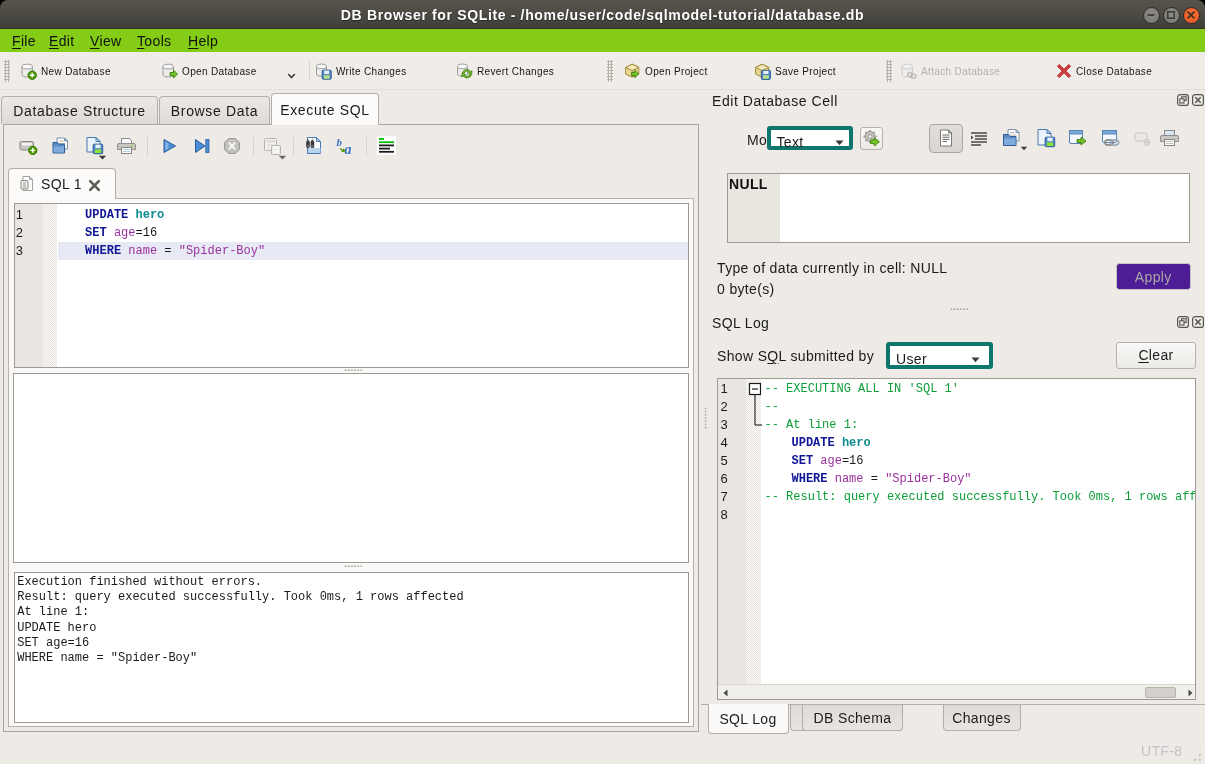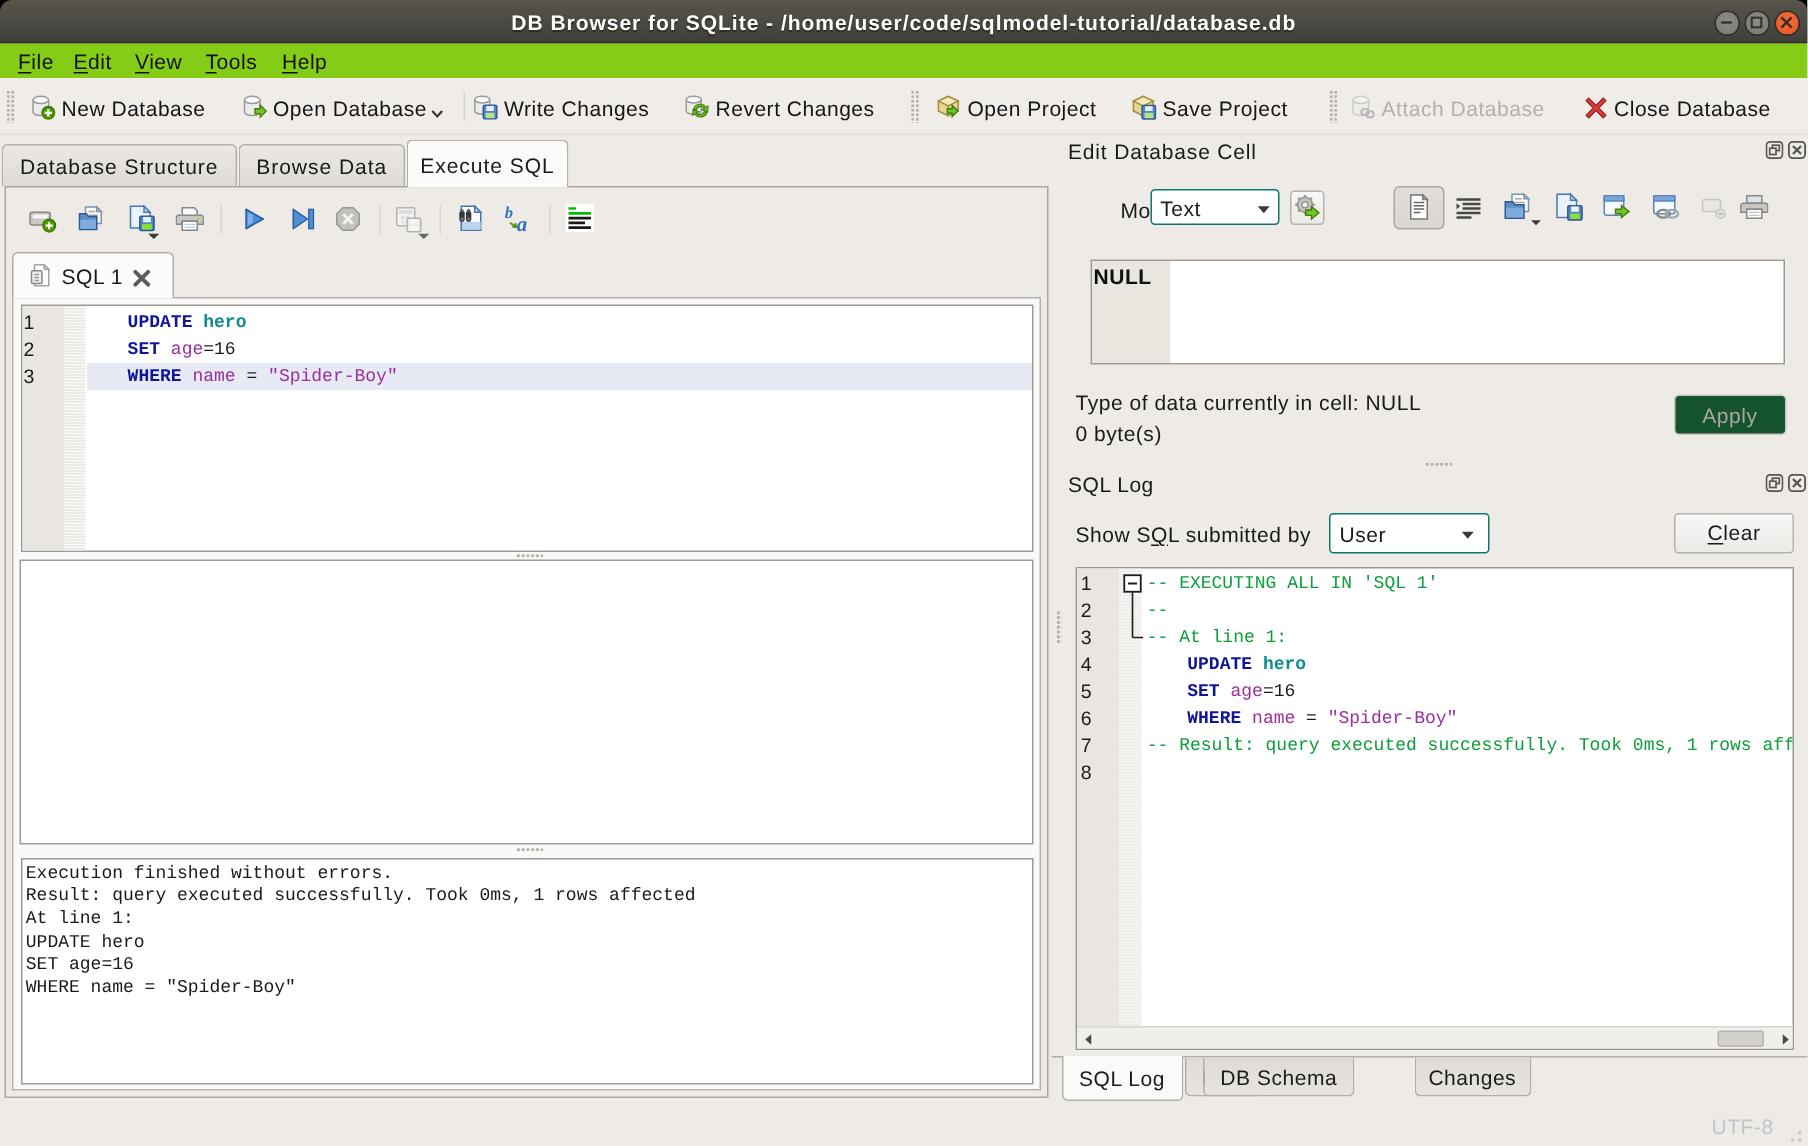--- a/index.html
+++ b/index.html
@@ -14,41 +14,41 @@
 #title-text span { text-shadow:0 1px 1px rgba(20,16,8,0.55); }
 #title-text { width:100%; text-align:center; top:7px; color:#fff; font-weight:bold; font-size:14px; letter-spacing:0.65px; }
 .winbtn { top:6.5px; width:17px; height:17px; border-radius:50%; }
 
 #menubar { left:0; top:29px; width:1205px; height:23px; background:#84cc16; }
 .menuitem { top:4px; font-size:14px; color:#111; }
 
 #toolbar { left:0; top:52px; width:1205px; height:38px; background:#f0ede9; border-bottom:1px solid #e3e0db; }
 .tbgrip { top:8px; width:6px; height:22px; background-image:radial-gradient(circle at 1.5px 1.5px, #b5b2ac 1px, transparent 1.2px); background-size:3px 3px; }
 .tbsep { top:9px; width:1px; height:20px; background:#d7d4cf; }
-.tbitem { top:10px; height:18px; display:flex; align-items:flex-end; gap:4px; font-size:14px; color:#161616; white-space:nowrap; }
+.tbitem { top:10px; height:18px; display:flex; align-items:center; gap:4px; font-size:10px; color:#161616; white-space:nowrap; }
 .tbitem.dis { color:#b4b1ac; }
 
 .mtab { height:28px; top:96px; background:linear-gradient(#ece9e4,#dedbd6); border:1px solid #b3b0ab; border-bottom:none; border-radius:4px 4px 0 0; display:flex; align-items:center; justify-content:center; font-size:14px; color:#1a1a1a; white-space:nowrap; letter-spacing:0.65px; }
 #mtab-active { top:93px; height:32px; background:#fcfbfa; z-index:3; }
 
 .whitebox { background:#fff; border:1px solid #9d9a95; }
 .splitdots { background-image:radial-gradient(circle at 1.5px 1.5px, #b2afa9 1px, transparent 1.2px); background-size:3.2px 3.2px; }
 
 .numcol { background:#e9e6e2; }
 .lnum { font-family:"Liberation Sans",sans-serif; font-size:13px; letter-spacing:0; color:#1c1c1c; }
 .checker { background-image:conic-gradient(#e7e4e0 25%, #fbfaf8 0 50%, #e7e4e0 0 75%, #fbfaf8 0); background-size:2px 2px; }
 .kw { color:#101695; font-weight:bold;padding-left:27px; }
 .tbl { color:#0f8b8f; font-weight:bold; }
 .idf { color:#9a2f9d; }
 .str { color:#9a2f9d; }
 .cmt { color:#0c9e38; }
 .codeline { height:18px; line-height:18px; white-space:pre; }
 
 .btn { background:linear-gradient(#f9f8f7,#eceae6); border:1px solid #b5b2ad; border-radius:3px; display:flex; align-items:center; justify-content:center; font-size:14px; color:#1c1c1c; }
-.combo { background:#fff; border:1px solid #0f766e; border-radius:3px; font-size:14px; color:#1c1c1c; }
+.combo { background:#fff; border:4px solid #0f766e; border-radius:3px; font-size:14px; color:#1c1c1c; }
 .dockbtns { display:flex; gap:3px; }
 
 .btab { top:705px; height:26px; background:linear-gradient(#dedbd6,#e8e5e0); border:1px solid #b2afaa; border-top:none; border-radius:0 0 4px 4px; display:flex; align-items:center; justify-content:center; font-size:14px; color:#1c1c1c; white-space:nowrap; }
 #btab-active { top:704px; height:30px; background:#fbfaf8; z-index:3; }
 #btabline { left:701px; top:704px; width:504px; height:1px; background:#b2afaa; }
 </style>
 </head>
 <body>
 
 <div class="abs" id="titlebar-bg"></div>
@@ -375,21 +375,21 @@
   </svg>
 </div>
 
 <div class="abs whitebox" style="left:726.5px;top:173px;width:463.5px;height:70px;">
   <div class="abs" style="left:0;top:0;width:52px;height:68px;background:#e9e5df;"></div>
   <div class="abs" style="left:1.5px;top:2px;font-size:14px;font-weight:bold;color:#101010;">NULL</div>
 </div>
 
 <div class="abs" style="left:717px;top:259.5px;font-size:14px;">Type of data currently in cell: NULL</div>
 <div class="abs" style="left:717px;top:281px;font-size:14px;">0 byte(s)</div>
-<div class="abs" style="left:1116px;top:263px;width:74.5px;height:27px;background:#14532d;border:1px solid #c8c5c0;border-radius:3.5px;display:flex;align-items:center;justify-content:center;color:#aaa7a2;font-size:14px;">Apply</div>
+<div class="abs" style="left:1116px;top:263px;width:74.5px;height:27px;background:#4c1d95;border:1px solid #c8c5c0;border-radius:3.5px;display:flex;align-items:center;justify-content:center;color:#aaa7a2;font-size:14px;">Apply</div>
 
 <div class="abs splitdots" style="left:949.5px;top:308px;width:18px;height:3px;"></div>
 
 <div class="abs" style="left:712px;top:315px;font-size:14px;">SQL Log</div>
 <div class="abs dockbtns" style="left:1177px;top:316px;">
   <svg width="12" height="12" viewBox="0 0 12 12">
       <rect x="0.6" y="0.6" width="10.8" height="10.8" rx="2.5" fill="none" stroke="#57554f" stroke-width="1.2"></rect>
       <rect x="4.6" y="2.8" width="4.6" height="3.6" fill="none" stroke="#57554f" stroke-width="1.1"></rect>
       <rect x="2.8" y="4.8" width="4.2" height="4.2" fill="#eeebe6" stroke="#57554f" stroke-width="1.1"></rect>
     </svg>

